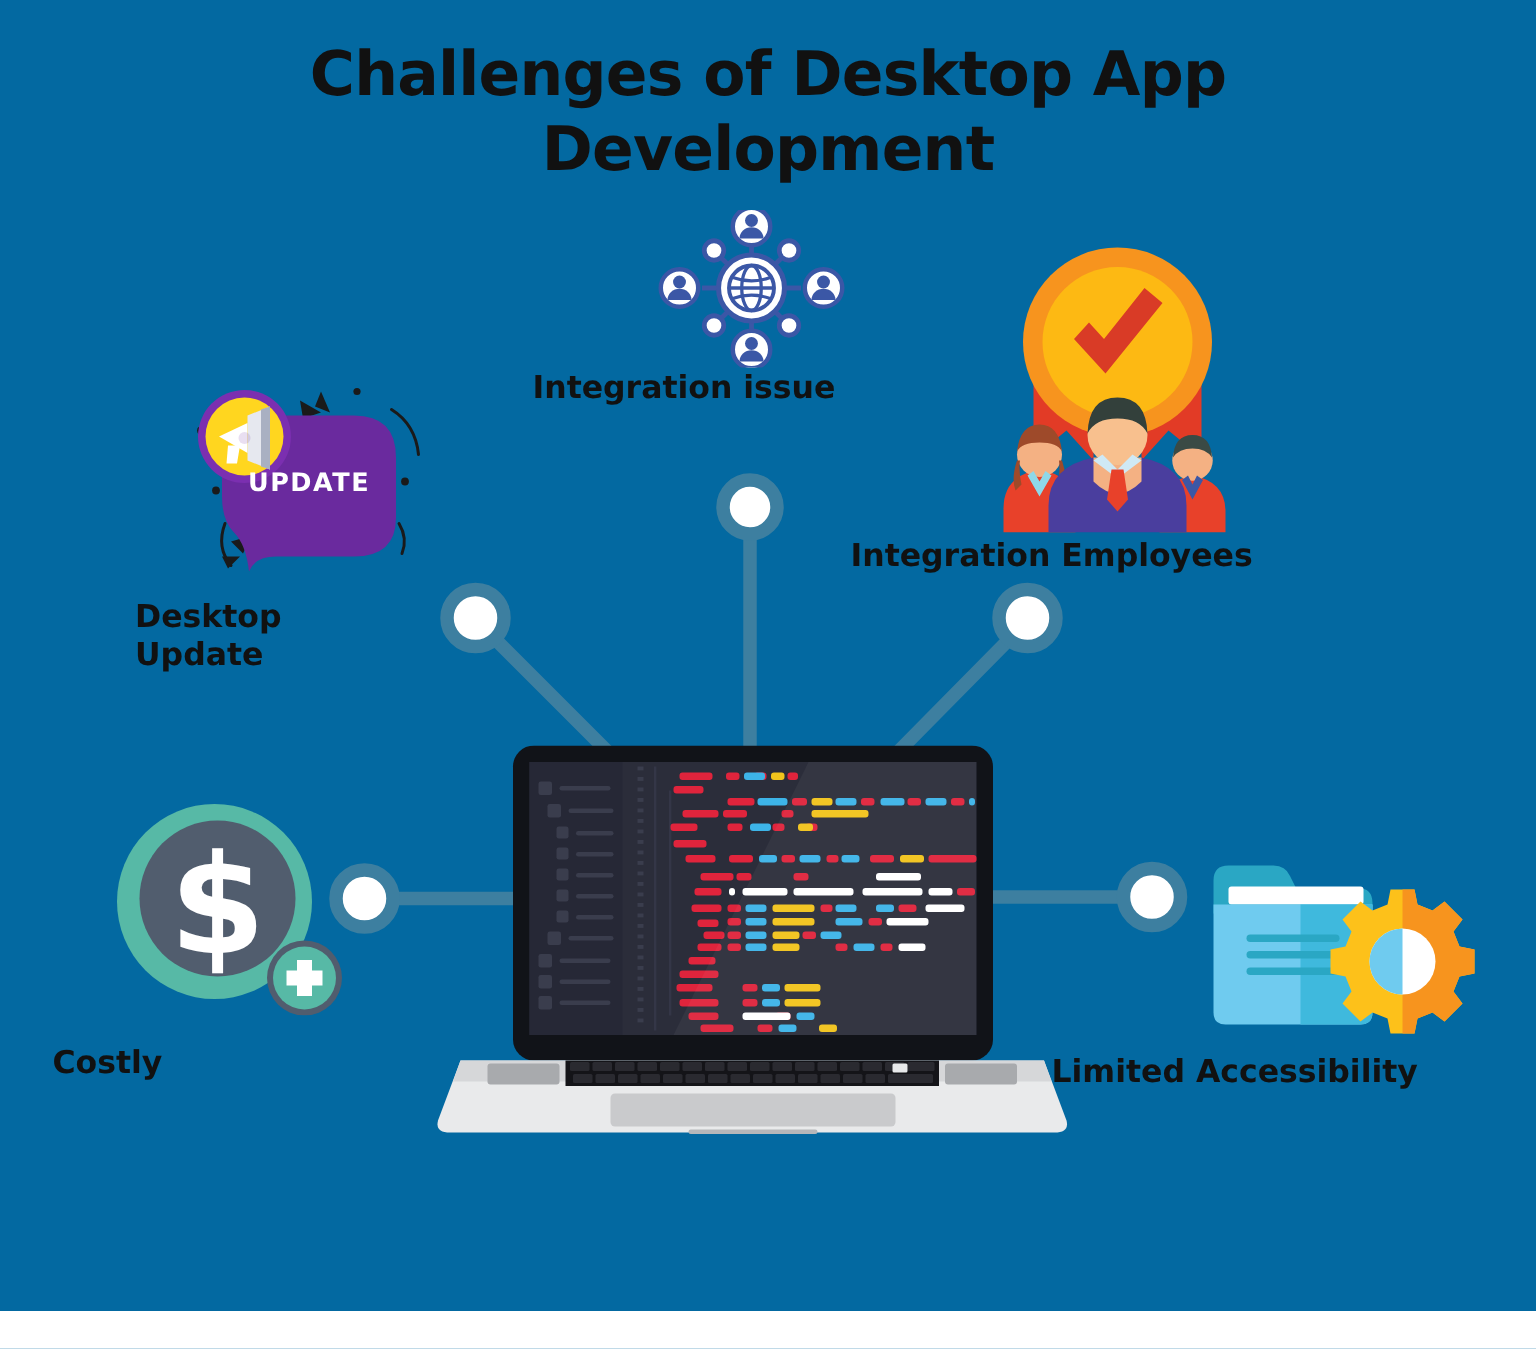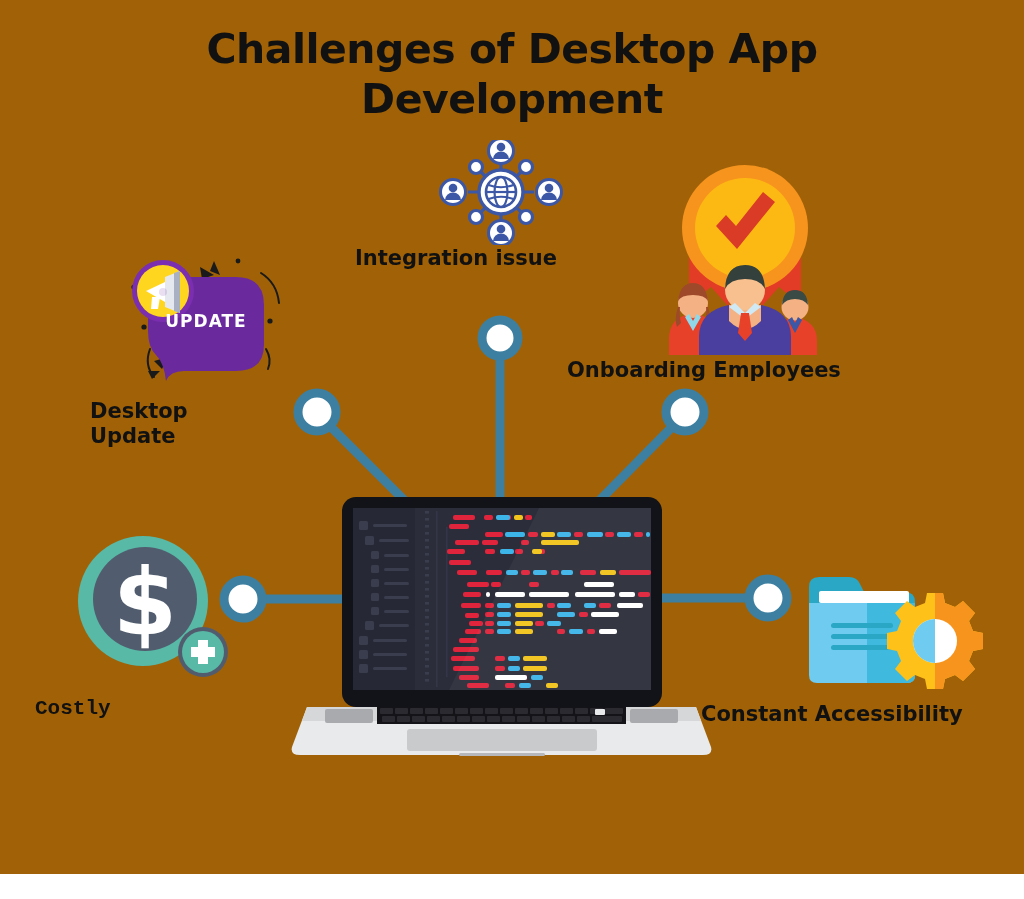--- a/index.html
+++ b/index.html
@@ -13,21 +13,21 @@
     position: relative;
     overflow: hidden;
     font-family: "Liberation Sans", sans-serif;
   }
 
   #stage {
     position: absolute;
     left: 0; top: 0;
     width: 1024px;
     height: 874px;
-    background: #a16207;
+    background: #0369a1;
   }
 
   
   .title {
     position: absolute;
     left: 0;
     top: 24px;
     width: 1024px;
     text-align: center;
     font-family: "DejaVu Sans", sans-serif;
@@ -54,21 +54,21 @@
     font-family: "DejaVu Sans", sans-serif;
     font-weight: 700;
     color: #111111;
     text-align: left;
     line-height: 1.2;
     white-space: pre-line;
   }
   .label-integration { left: 355px; top: 246px; width: 290px; font-size: 21px; }
   .label-onboarding  { left: 567px; top: 358px; width: 348px; font-size: 21px; }
   .label-constant    { left: 90px;  top: 399px; width: 215px; font-size: 21px; }
-  .label-costly      { left: 35px;  top: 696px; width: 196px; font-size: 21px; font-family: Liberation Mono, monospace; }
+  .label-costly      { left: 35px;  top: 696px; width: 196px; font-size: 21px; }
   .label-limited     { left: 701px; top: 702px; width: 300px; font-size: 21px; }
 
   
   .icon-box { position: absolute; }
 
   
   .ico-integration { left: 437px; top: 140px; width: 128px; height: 105px; }
 
   
   .ico-onboarding { left: 655px; top: 155px; width: 180px; height: 200px; }
@@ -197,21 +197,21 @@
       <g>
         <path d="M44 200 L44 182 q0 -26 30 -32 l16 10 l16 -10 q30 6 30 32 L136 200 Z" fill="#4a3e9e"></path>
         <path d="M74 150 L74 166 q8 8 16 8 q8 0 16 -8 L106 150 Z" fill="#f4b183"></path>
         <circle cx="90" cy="135" r="20" fill="#f8c08e"></circle>
         <path d="M70 134 q1 -24 20 -24 q19 0 20 24 q-5 -10 -20 -10 q-15 0 -20 10 z" fill="#33403b"></path>
         <path d="M74 152 L90 164 L106 152 L100 148 L90 158 L80 148 Z" fill="#cfe9f5"></path>
         <path d="M86 158 L94 158 L97 178 L90 186 L83 178 Z" fill="#e8412a"></path>
       </g>
     </svg>
   </div>
-  <div class="node-label label-onboarding">Onboarding Employees</div>
+  <div class="node-label label-onboarding">Integration Employees</div>
 
   <div class="icon-box ico-constant">
     <svg viewBox="0 0 170 140" width="170" height="140">
 
       <g stroke="#1a1a1a" stroke-width="2" fill="none" stroke-linecap="round">
         <path d="M143 20 q16 10 18 30"></path>
         <path d="M32 96 q-6 16 4 28"></path>
         <path d="M148 96 q6 10 2 20"></path>
       </g>
       <g fill="#1a1a1a">
@@ -272,21 +272,21 @@
       </g>
 
       <g transform="translate(130,76)">
         <path d="M-8 -48 L8 -48 L10 -38 L20 -34 L28 -40 L40 -28 L34 -20 L38 -10 L48 -8 L48 8 L38 10 L34 20 L40 28 L28 40 L20 34 L10 38 L8 48 L-8 48 L-10 38 L-20 34 L-28 40 L-40 28 L-34 20 L-38 10 L-48 8 L-48 -8 L-38 -10 L-34 -20 L-40 -28 L-28 -40 L-20 -34 L-10 -38 Z" fill="#fdc11a"></path>
         <path d="M0 -48 L8 -48 L10 -38 L20 -34 L28 -40 L40 -28 L34 -20 L38 -10 L48 -8 L48 8 L38 10 L34 20 L40 28 L28 40 L20 34 L10 38 L8 48 L0 48 Z" fill="#f7941e"></path>
         <circle cx="0" cy="0" r="22" fill="#ffffff"></circle>
         <path d="M0 -22 A22 22 0 0 0 0 22 Z" fill="#6fcbef"></path>
       </g>
     </svg>
   </div>
-  <div class="node-label label-limited">Constant Accessibility</div>
+  <div class="node-label label-limited">Limited Accessibility</div>
 
   <div id="laptop">
     <svg viewBox="0 0 425 275" width="425" height="275">
 
       <rect x="53" y="0" width="320" height="210" rx="14" fill="#111318"></rect>
 
       <rect x="64" y="11" width="298" height="182" fill="#2b2d3a"></rect>
 
       <g>
         <rect x="64" y="11" width="62" height="182" fill="#262836"></rect>

